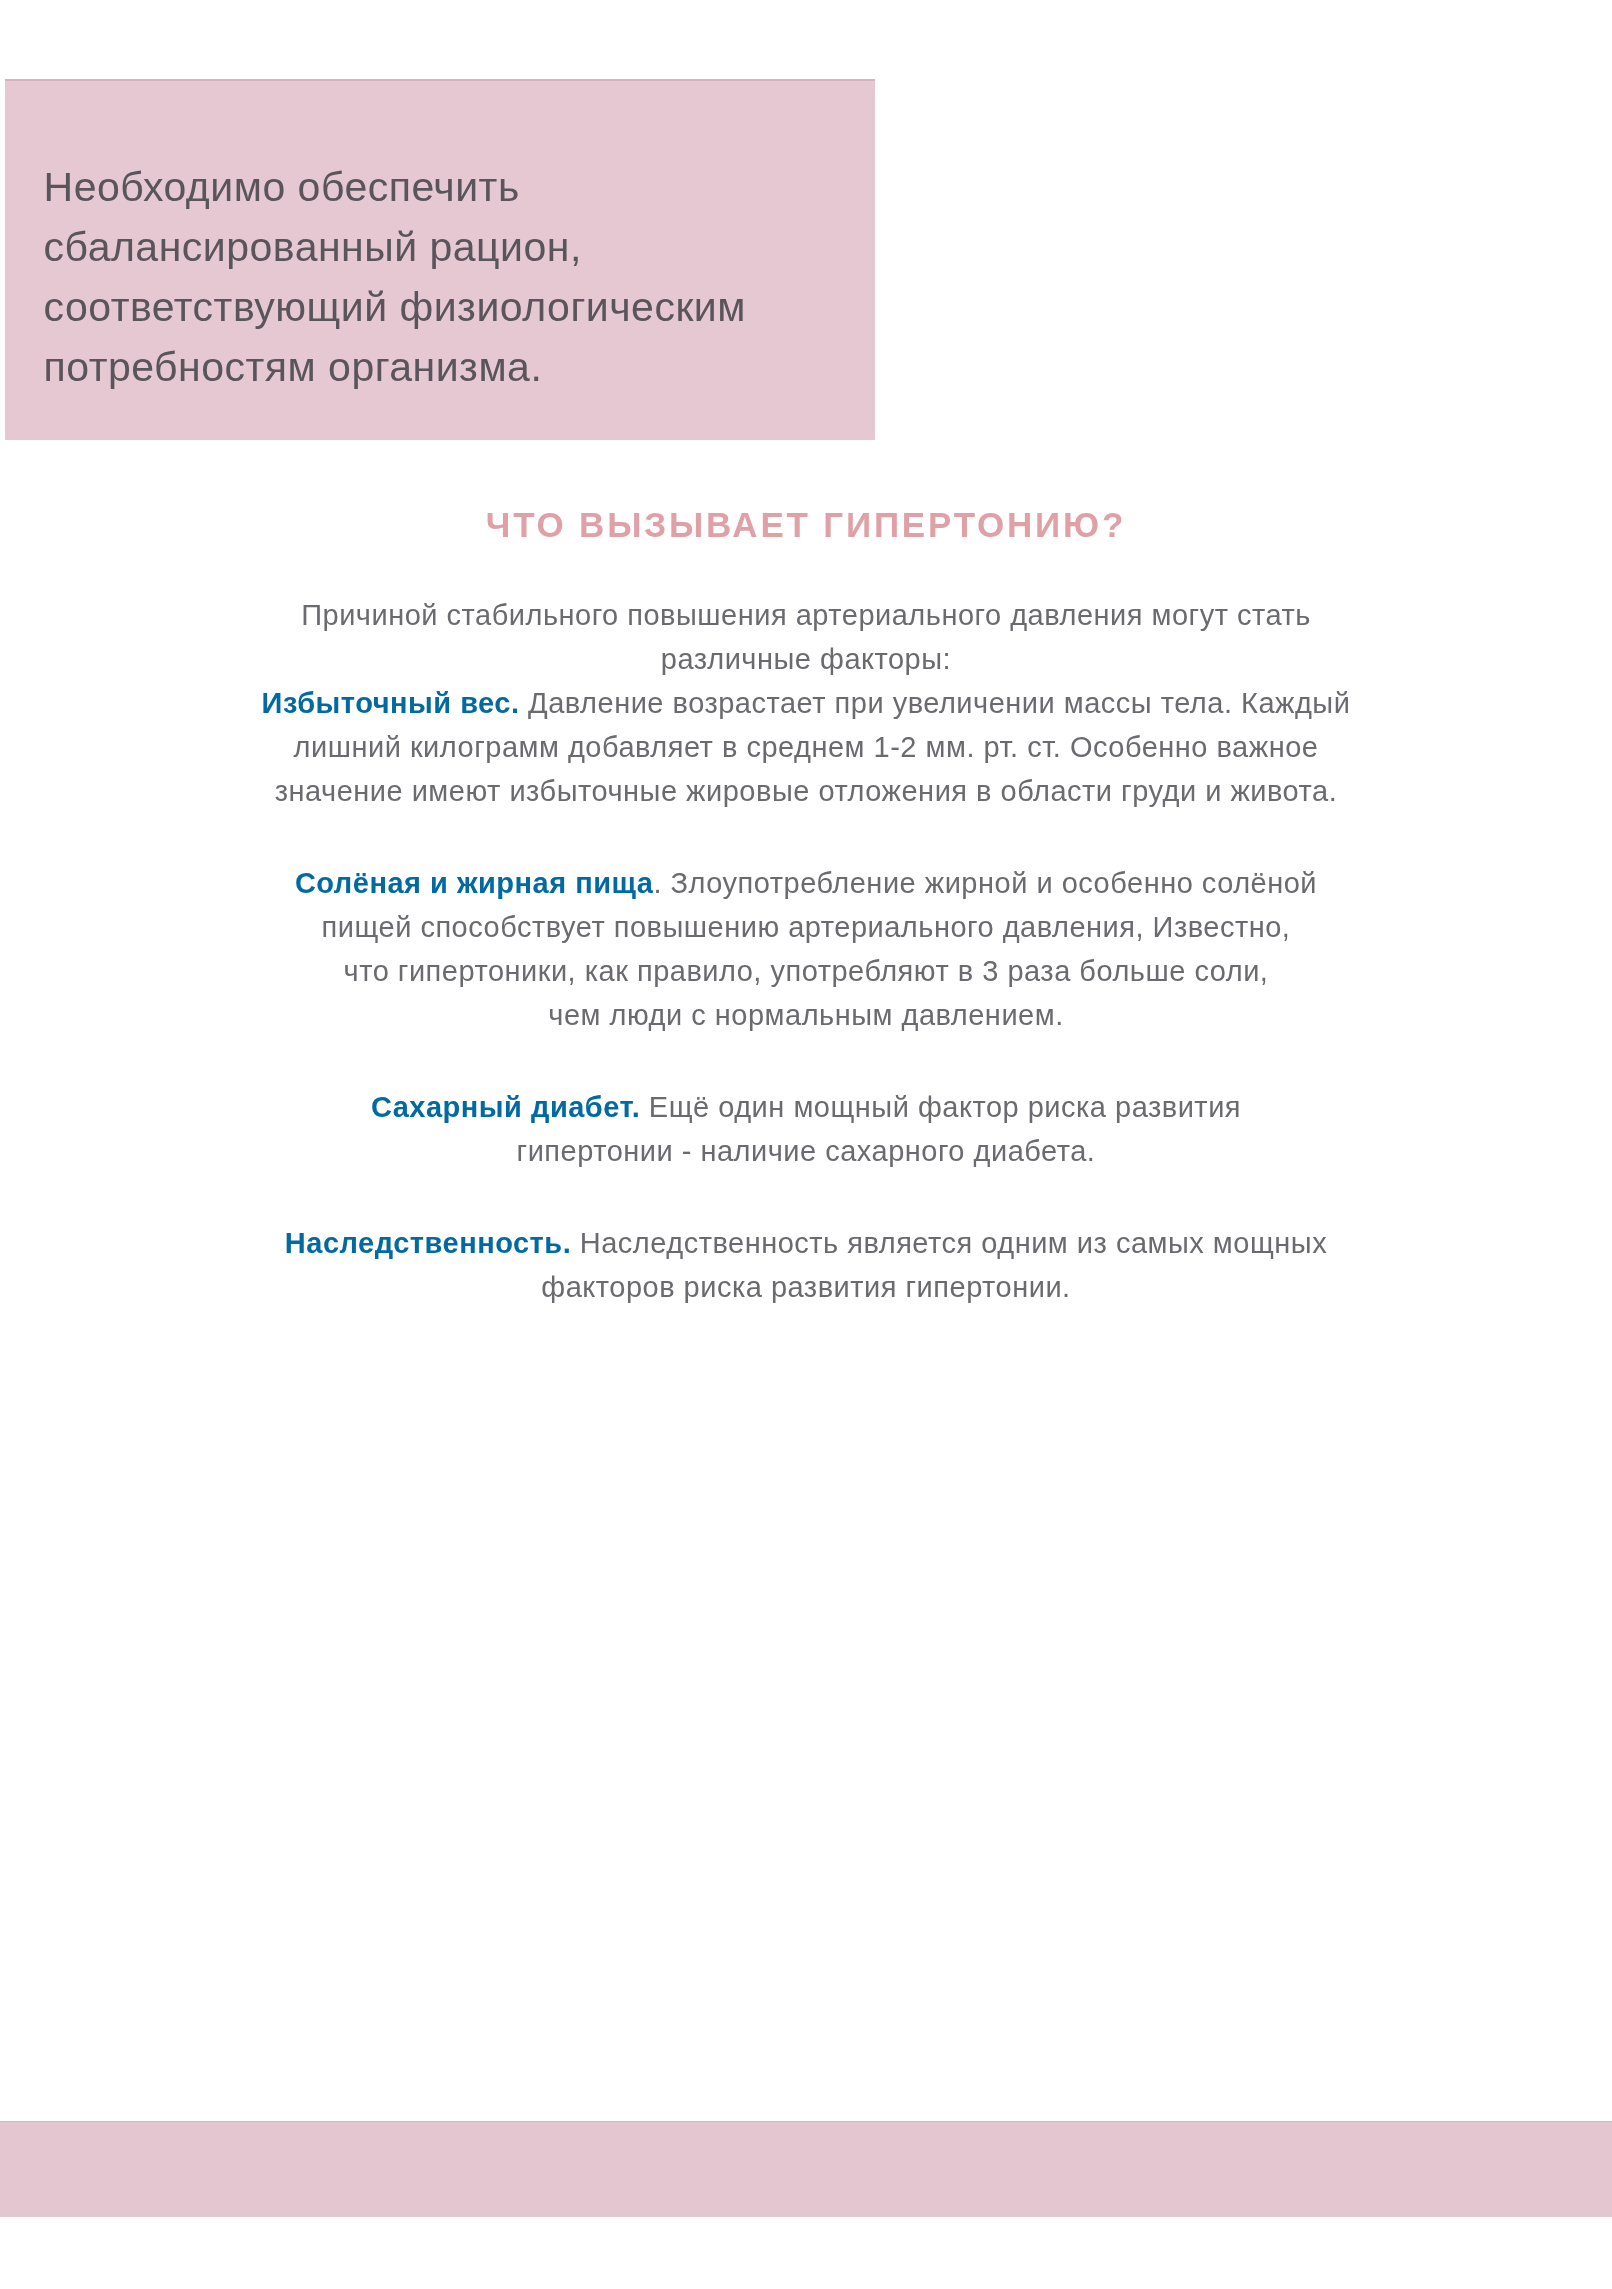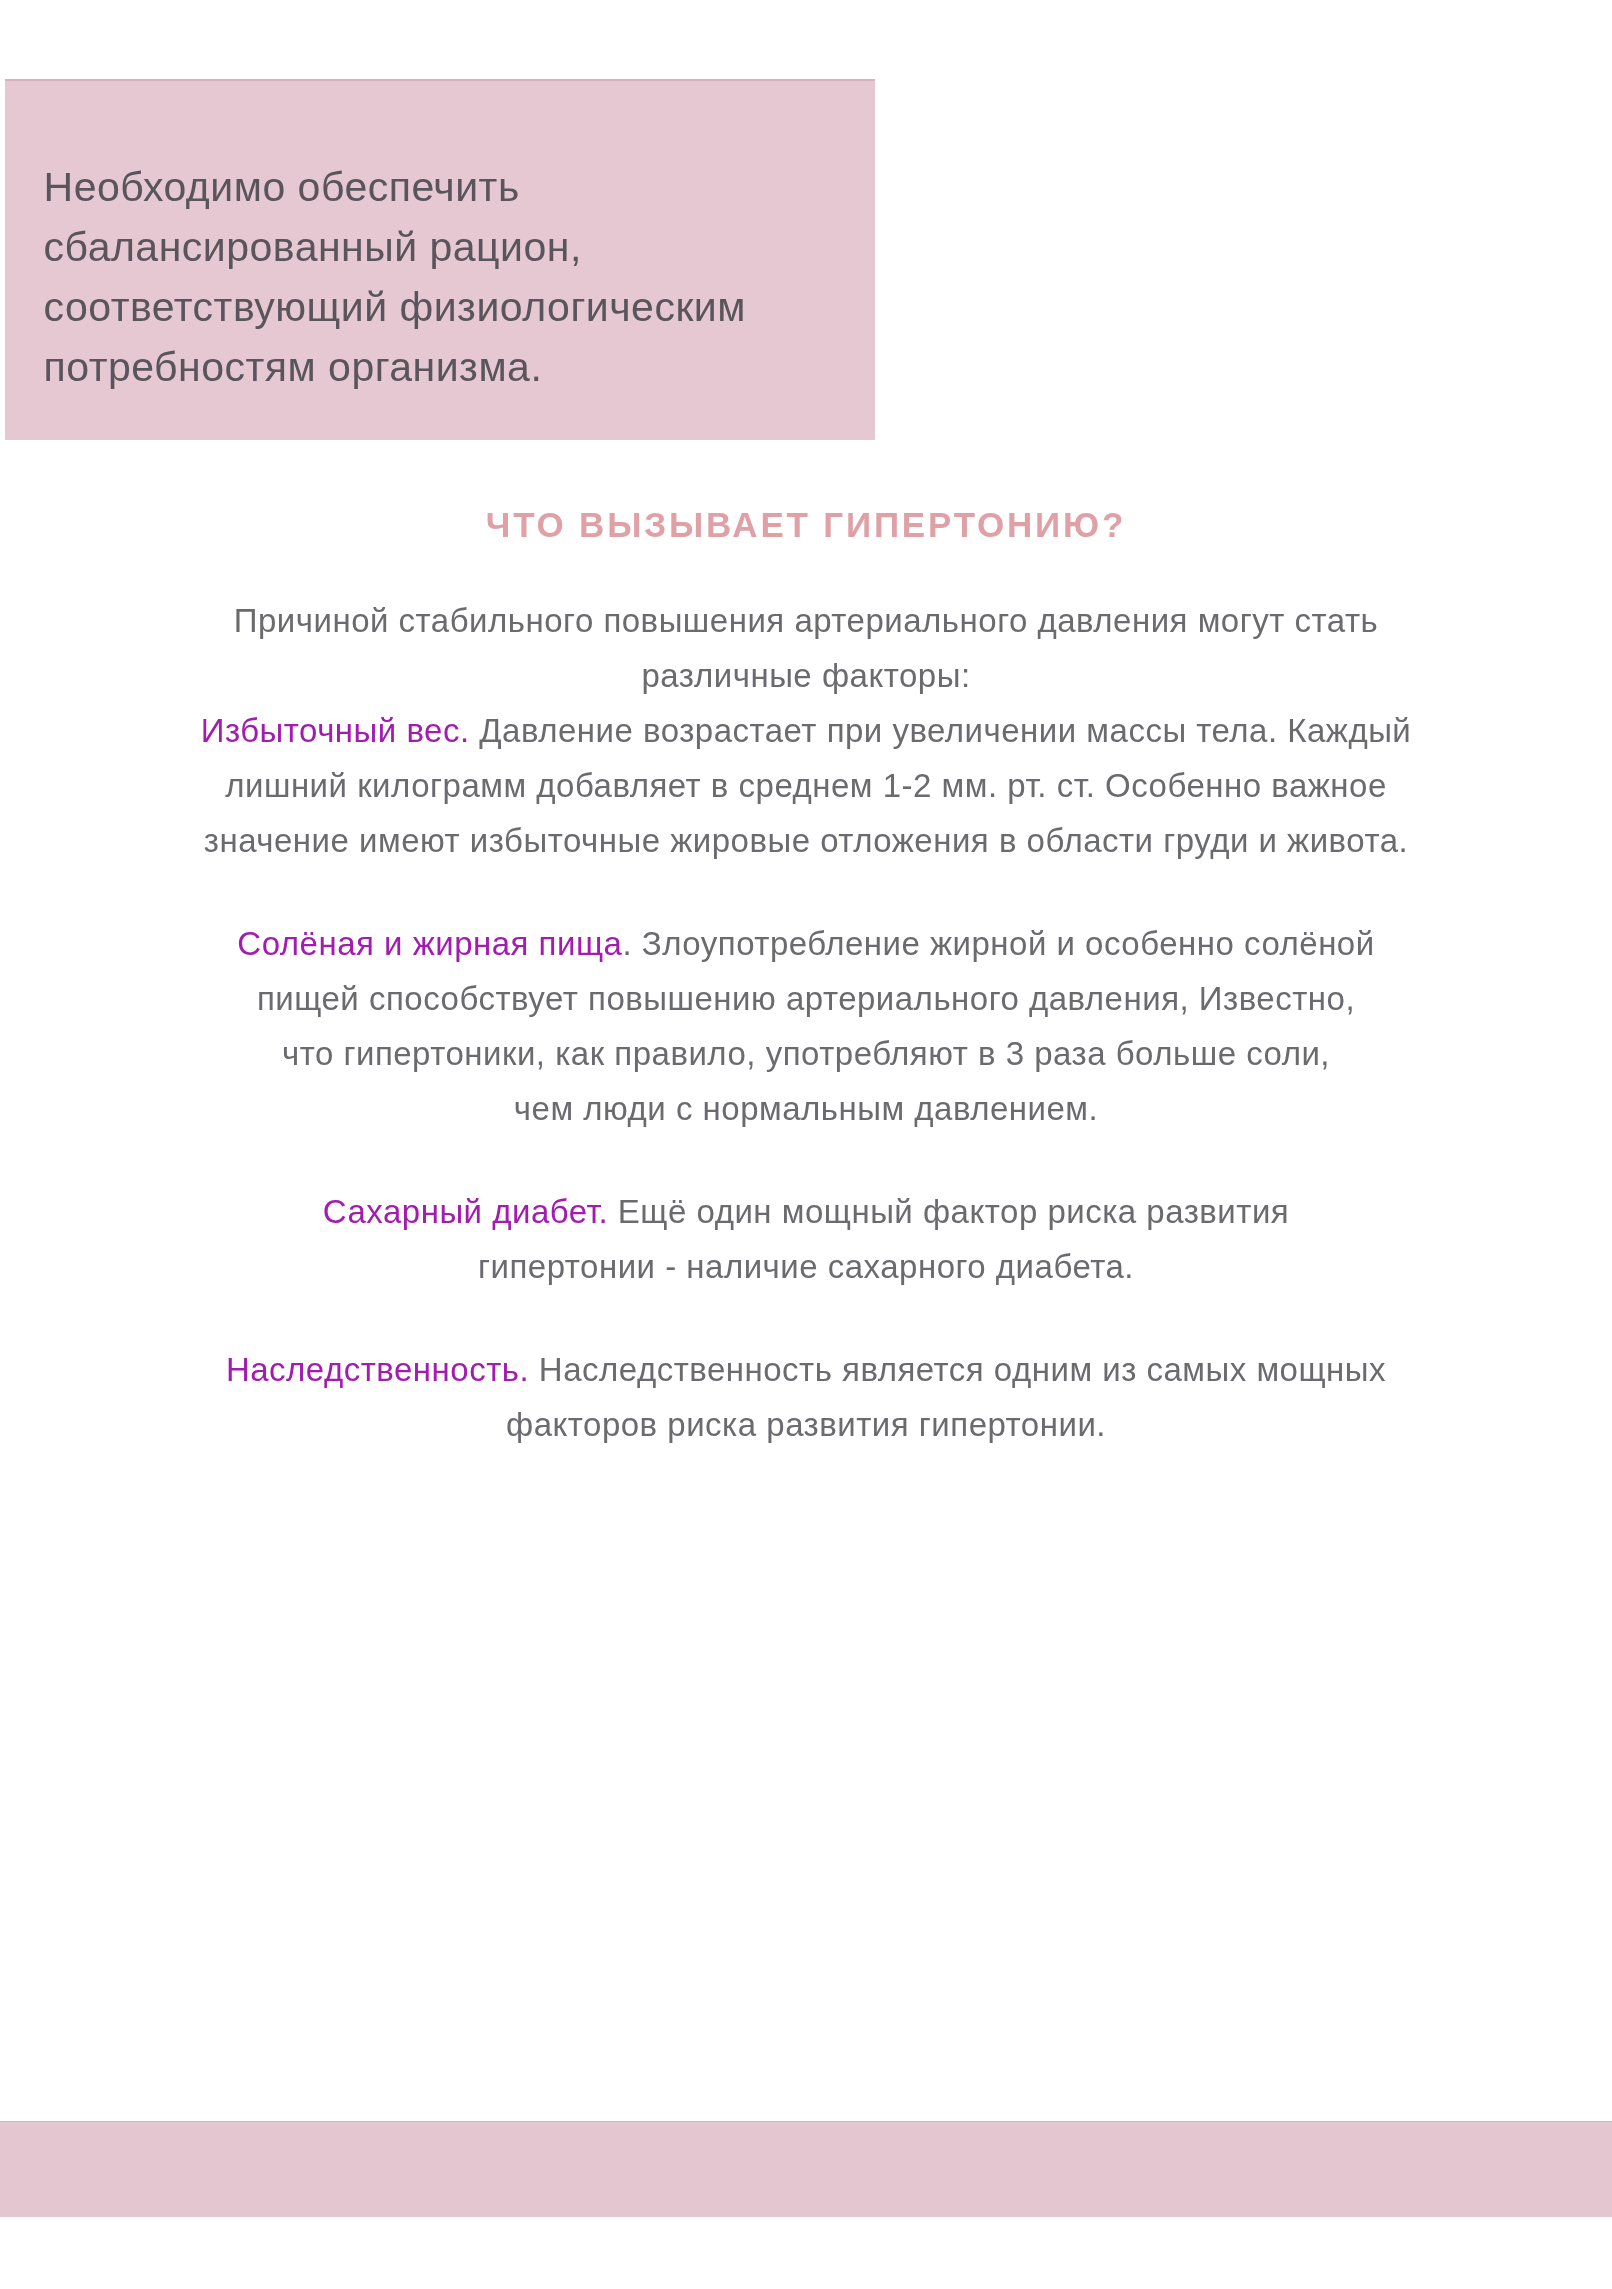--- a/index.html
+++ b/index.html
@@ -46,32 +46,32 @@
   .section-heading {
     margin: 0 0 48px 0;
     font-size: 35px;
     line-height: 41px;
     font-weight: 700;
     letter-spacing: 2.8px;
     color: #dfa1a6;
   }
   .content p {
     margin: 48px 0 0 0;
-    font-size: 33px;
-    line-height: 55px;
+    font-size: 29px;
+    line-height: 44px;
     letter-spacing: 0.5px;
     color: #6b6a6f;
   }
   .content p.first,
   .content p.cont {
     margin-top: 0;
   }
   .content p b {
-    font-weight: 400;
-    color: #a21caf;
+    font-weight: 700;
+    color: #0369a1;
     text-align: center;
   }
   .ptext {
     white-space: pre-line;
   }
   
   .footer-bar {
     position: absolute;
     left: 0;
     top: 2121px;

